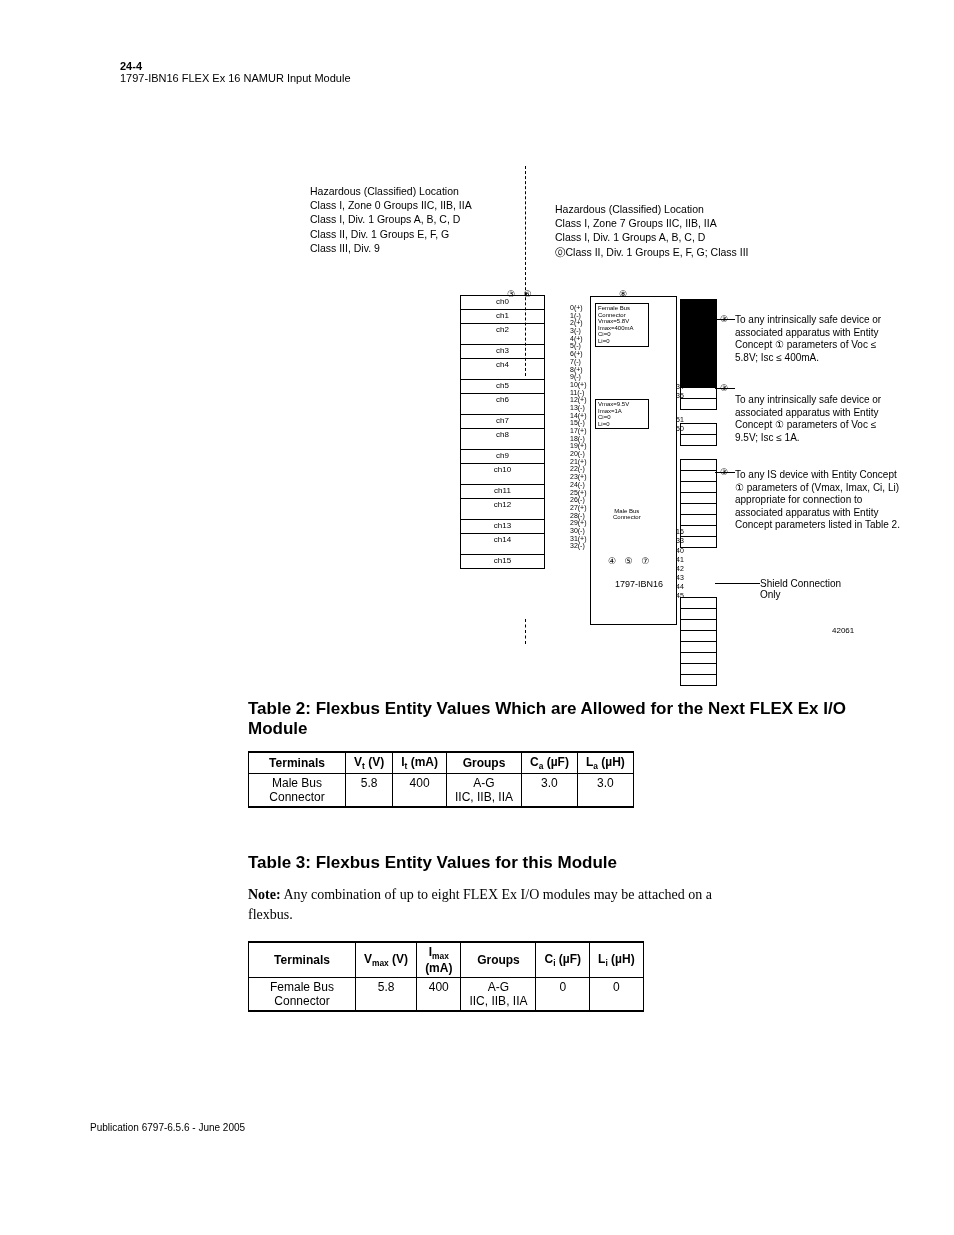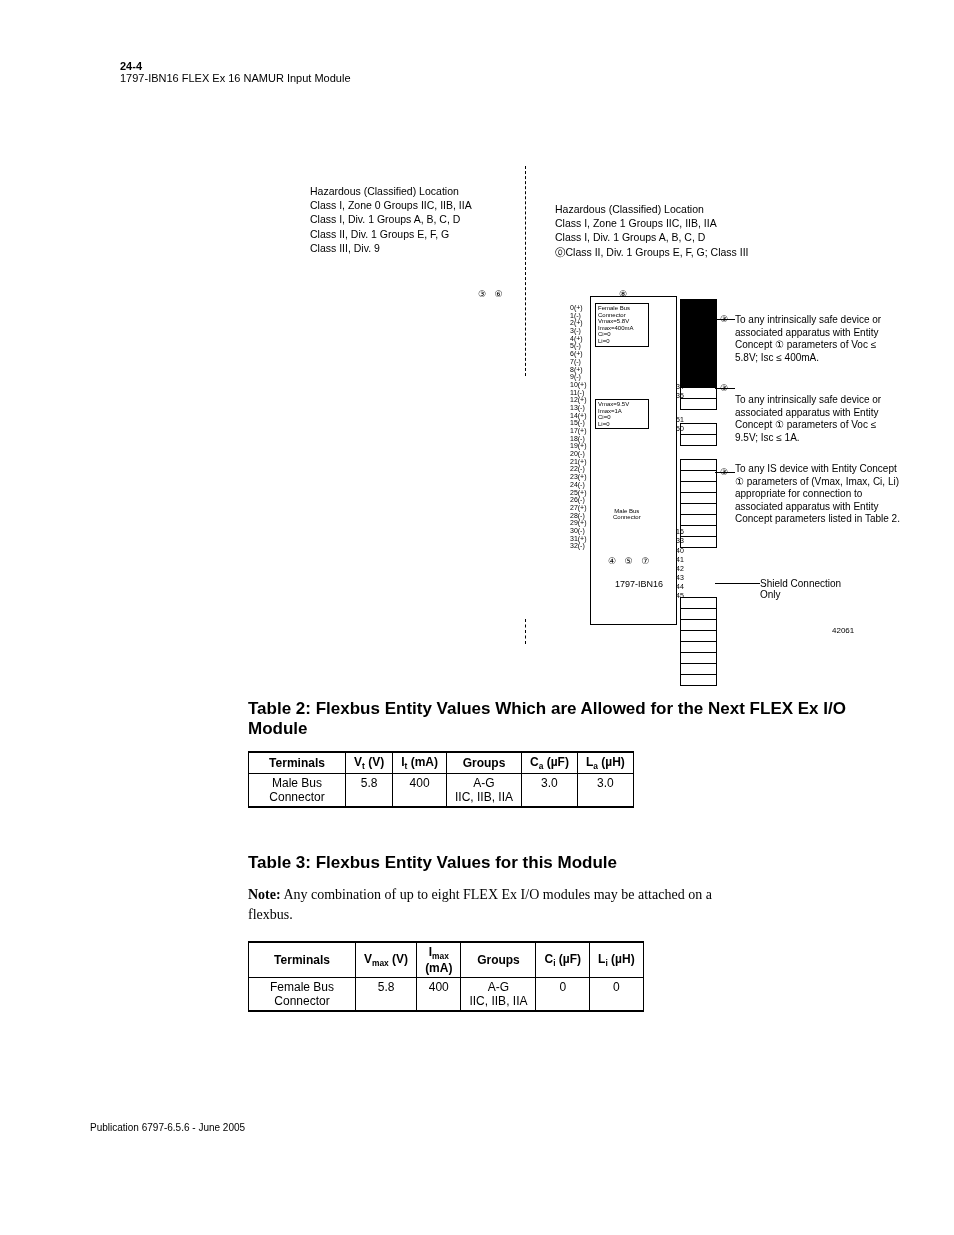--- a/index.html
+++ b/index.html
@@ -33,34 +33,34 @@
   .vdash2 { position:absolute; left:305px; top:435px; height:25px; border-left:1px dashed #000;}
   .chcol { position:absolute; left:240px; top:112px; }
   .chrow { border:1px solid #000; width:83px; height:12px; font-family: Helvetica, Arial, sans-serif; font-size:8px; text-align:center; margin-top:-1px; padding-top:1px;}
   .chrow.sp { height:19px;}
   .termcol { position:absolute; left:350px; top:120px; font-family: Helvetica, Arial, sans-serif; font-size:7px; line-height:1.1;}
   .mainbox { position:absolute; left:370px; top:112px; width:85px; height:327px; border:1px solid #000;}
   .fembox { position:absolute; left:375px; top:119px; width:48px; border:1px solid #000; font-family:Helvetica,Arial,sans-serif; font-size:6px; line-height:1.1; padding:1px 2px;}
   .malbox { position:absolute; left:375px; top:215px; width:48px; border:1px solid #000; font-family:Helvetica,Arial,sans-serif; font-size:6px; line-height:1.1; padding:1px 2px;}
   .malelbl { position:absolute; left:393px; top:324px; font-family:Helvetica,Arial,sans-serif; font-size:6px; text-align:center;}
   .partlbl { position:absolute; left:395px; top:395px; font-family:Helvetica,Arial,sans-serif; font-size:9px;}
-  .circnums-tl { position:absolute; left:258px; top:105px; font-family:Helvetica,Arial,sans-serif; font-size:9px; letter-spacing:3px;}
+  .circnums-tl { position:absolute; left:287px; top:105px; font-family:Helvetica,Arial,sans-serif; font-size:9px; letter-spacing:3px;}
   .circnums-top { position:absolute; left:399px; top:105px; font-family:Helvetica,Arial,sans-serif; font-size:9px;}
   .circnums-mid { position:absolute; left:388px; top:372px; font-family:Helvetica,Arial,sans-serif; font-size:9px; letter-spacing:3px;}
   .rightbars { position:absolute; left:460px; top:116px;}
   .rb { border:1px solid #000; width:35px; height:10px; margin-top:-1px;}
   .rb.g1 { background:#000;}
   .rightnums { position:absolute; left:456px; top:198px; font-family:Helvetica,Arial,sans-serif; font-size:7px; line-height:1.3; text-align:right;}
   .rc3 { position:absolute; left:500px; top:130px; font-family:Helvetica,Arial,sans-serif; font-size:9px;}
   .rc3b { position:absolute; left:500px; top:199px; font-family:Helvetica,Arial,sans-serif; font-size:9px;}
   .rc3c { position:absolute; left:500px; top:283px; font-family:Helvetica,Arial,sans-serif; font-size:9px;}
   .note { position:absolute; font-family: Helvetica, Arial, sans-serif; font-size:10px; line-height:1.25; width:165px;}
   .note1 { left:515px; top:130px;}
   .note2 { left:515px; top:210px;}
-  .note3 { left:515px; top:279px;}
+  .note3 { left:515px; top:285px;}
   .shield {position:absolute; left:540px; top:394px; font-family: Helvetica, Arial, sans-serif; font-size:10px;}
   .fignum {position:absolute; left:612px; top:442px; font-family: Helvetica, Arial, sans-serif; font-size:8px;}
   .hline { position:absolute; border-top:1px solid #000; height:0;}
   h2.tabletitle { font-family: Helvetica, Arial, sans-serif; font-size:17px; font-weight:bold; margin:30px 0 12px 128px;}
   .note-para { font-family:"Times New Roman", serif; font-size:14px; margin:5px 0 16px 128px; line-height:1.4; width:500px;}
   table.data { border-collapse:collapse; margin-left:128px; font-family: Helvetica, Arial, sans-serif; font-size:12px;}
   table.data th, table.data td { border-left:1px solid #000; border-right:1px solid #000; padding:2px 8px; text-align:center;}
   table.data thead tr { border-top:2px solid #000; border-bottom:1px solid #000;}
   table.data tbody tr:last-child td { border-bottom:2px solid #000;}
   table.data th { font-weight:bold; }
@@ -80,28 +80,46 @@
   <div class="vdash2"></div>
   <div class="haz-left">
     <div>Hazardous (Classified) Location</div>
     <div>Class I, Zone 0 Groups IIC, IIB, IIA</div>
     <div>Class I, Div. 1 Groups A, B, C, D</div>
     <div>Class II, Div. 1 Groups E, F, G</div>
     <div>Class III, Div. 9</div>
   </div>
   <div class="haz-right">
     <div>Hazardous (Classified) Location</div>
-    <div>Class I, Zone 1 Groups IIC, IIB, IIA</div>
+    <div>Class I, Zone 7 Groups IIC, IIB, IIA</div>
     <div>Class I, Div. 1 Groups A, B, C, D</div>
     <div>⓪Class II, Div. 1 Groups E, F, G; Class III</div>
   </div>
 
   <div class="circnums-tl">③ ⑥</div>
   <div class="circnums-top">⑧</div>
 
+  <div class="chcol">
+    <div class="chrow">ch0</div>
+    <div class="chrow">ch1</div>
+    <div class="chrow sp">ch2</div>
+    <div class="chrow">ch3</div>
+    <div class="chrow sp">ch4</div>
+    <div class="chrow">ch5</div>
+    <div class="chrow sp">ch6</div>
+    <div class="chrow">ch7</div>
+    <div class="chrow sp">ch8</div>
+    <div class="chrow">ch9</div>
+    <div class="chrow sp">ch10</div>
+    <div class="chrow">ch11</div>
+    <div class="chrow sp">ch12</div>
+    <div class="chrow">ch13</div>
+    <div class="chrow sp">ch14</div>
+    <div class="chrow">ch15</div>
+  </div>
 
   <div class="termcol">
     <div>0(+)</div>
     <div>1(-)</div>
     <div>2(+)</div>
     <div>3(-)</div>
     <div>4(+)</div>
     <div>5(-)</div>
     <div>6(+)</div>
     <div>7(-)</div>

